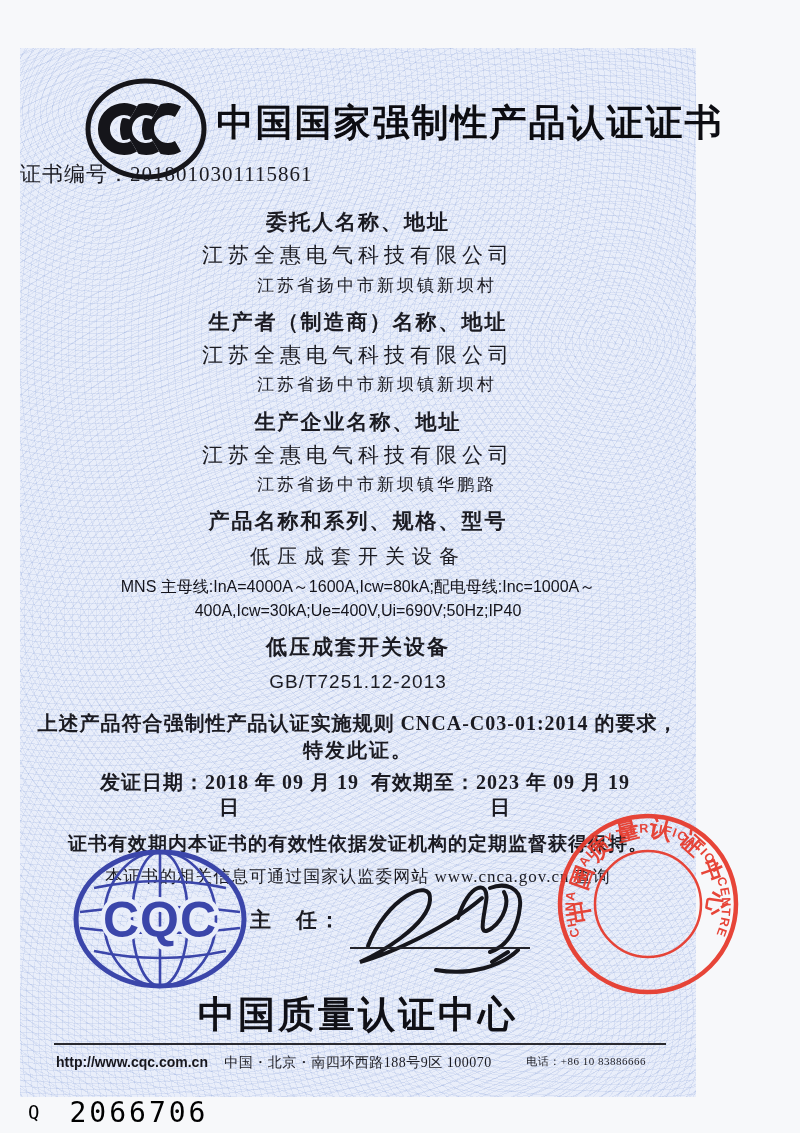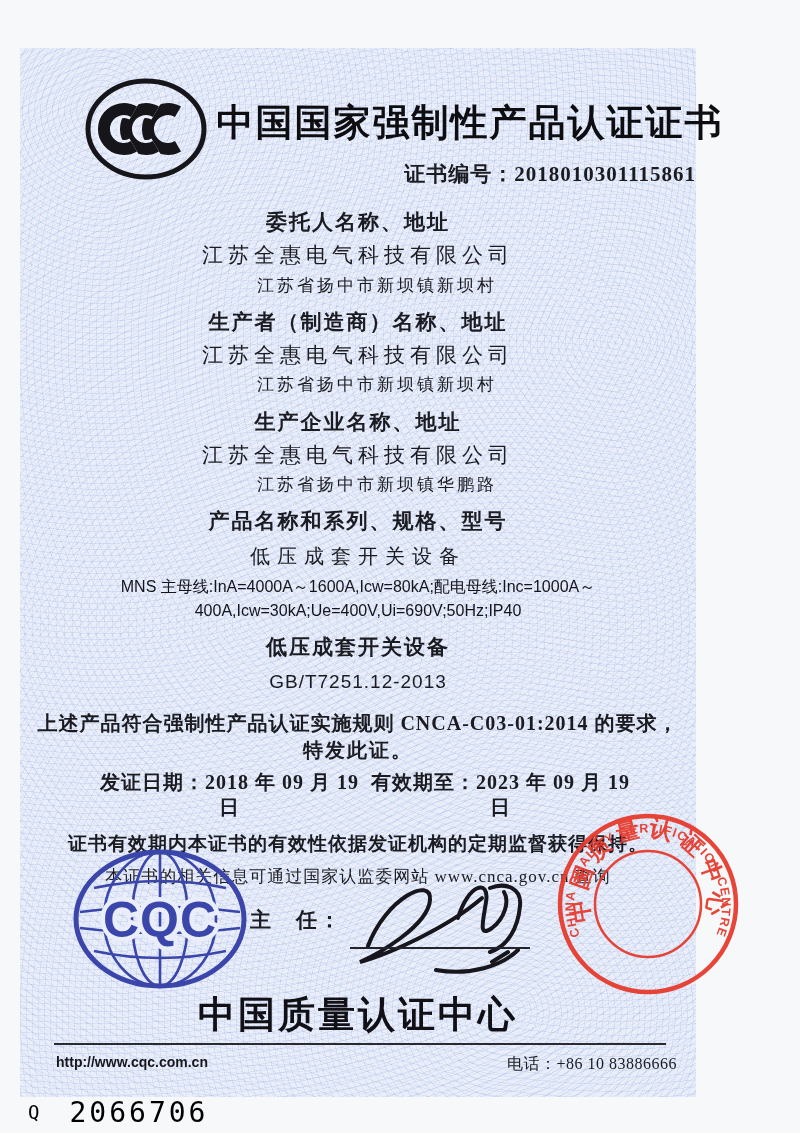--- a/index.html
+++ b/index.html
@@ -17,22 +17,22 @@
       repeating-radial-gradient(circle at 88% 28%, rgba(105,135,205,.12) 0 1px, rgba(0,0,0,0) 1px 7px),
       repeating-radial-gradient(circle at 35% 55%, rgba(105,135,205,.10) 0 1px, rgba(0,0,0,0) 1px 8px),
       repeating-radial-gradient(circle at 72% 92%, rgba(105,135,205,.12) 0 1px, rgba(0,0,0,0) 1px 6px);
   }
   .ccc-logo{position:absolute;left:63px;top:28px;width:126px;height:106px;}
   .title{
     position:absolute;left:150px;top:50px;width:600px;text-align:center;
     font-size:37px;font-weight:bold;letter-spacing:2px;color:#0d0d12;
   }
   .cert-no{
-    position:absolute;left:0;top:112px;width:100%;text-align:right;
-    font-size:21px;font-weight:bold;letter-spacing:1px;padding-left:24px;box-sizing:border-box;
+    position:absolute;left:0;top:112px;width:100%;text-align:left;
+    font-size:21px;font-weight:normal;letter-spacing:1px;box-sizing:border-box;
   }
   .body-col{position:absolute;left:0;top:148px;width:100%;text-align:center;line-height:1.25;}
   .sec-heading{font-size:21px;font-weight:bold;letter-spacing:2px;margin-top:13px;}
   .company{font-size:21px;letter-spacing:5px;margin-top:7px;}
   .addr{font-size:17px;letter-spacing:3px;margin-top:6px;margin-left:38px;}
   .product-name{font-size:20px;letter-spacing:7px;margin-top:9px;}
   .spec{font-size:16px;font-family:"Liberation Sans","DejaVu Sans",sans-serif;margin-top:4px;color:#14141c;text-align:center;}
   .spec.first{margin-top:8px;}
   .standard-val{font-size:19px;font-family:"Liberation Sans","DejaVu Sans",sans-serif;letter-spacing:1px;margin-top:10px;}
   .statement{font-size:20px;font-weight:bold;letter-spacing:1px;margin-top:17px;}
@@ -50,21 +50,21 @@
   .sign-line{position:absolute;left:330px;top:899px;width:180px;border-bottom:2px solid #23232a;}
   .stamp{position:absolute;left:532px;top:760px;width:192px;height:192px;opacity:.93;}
   .org-name{
     position:absolute;left:0;top:942px;width:100%;text-align:center;
     font-family:"Liberation Sans","DejaVu Sans",sans-serif;
     font-size:37px;font-weight:600;letter-spacing:3px;color:#101016;
   }
   .footer-rule{position:absolute;left:34px;right:30px;top:995px;border-top:2px solid #2a2a30;}
   .footer-website{position:absolute;left:36px;top:1006px;font-size:14px;font-family:"Liberation Sans","DejaVu Sans",sans-serif;font-weight:bold;color:#17171d;}
   .footer-address{position:absolute;left:150px;right:150px;top:1006px;text-align:center;font-size:14px;letter-spacing:.5px;}
-  .footer-phone{position:absolute;right:19px;top:1006px;font-size:16px;letter-spacing:.5px;}
+  .footer-phone{position:absolute;right:50px;top:1006px;font-size:11px;letter-spacing:.5px;}
   .serial{position:absolute;left:28px;top:1096px;color:#000000;font-family:"DejaVu Sans Mono","Liberation Mono",monospace;}
   .serial .q{font-size:19px;vertical-align:3px;}
   .serial .num{font-size:28px;margin-left:30px;letter-spacing:3px;}
 </style>
 </head>
 <body>
 
 <div class="photo">
   <div class="paper">
 
@@ -158,19 +158,20 @@
       </text>
       <text font-family="Liberation Serif, DejaVu Serif, serif" font-size="23" font-weight="bold" fill="#e6382a" letter-spacing="7">
         <textPath href="#arcZh" startOffset="50%" text-anchor="middle">中国质量认证中心</textPath>
       </text>
     </svg>
 
     <div class="org-name">中国质量认证中心</div>
 
     <div class="footer-rule"></div>
     <div class="footer-website">http://www.cqc.com.cn</div>
+    <div class="footer-address">中国・北京・南四环西路188号9区  100070</div>
     <div class="footer-phone">电话：+86 10 83886666</div>
   </div>
 
   <div class="serial">
     <span class="q">Q</span><span class="num">2066706</span>
   </div>
 </div>
 
 </body></html>

